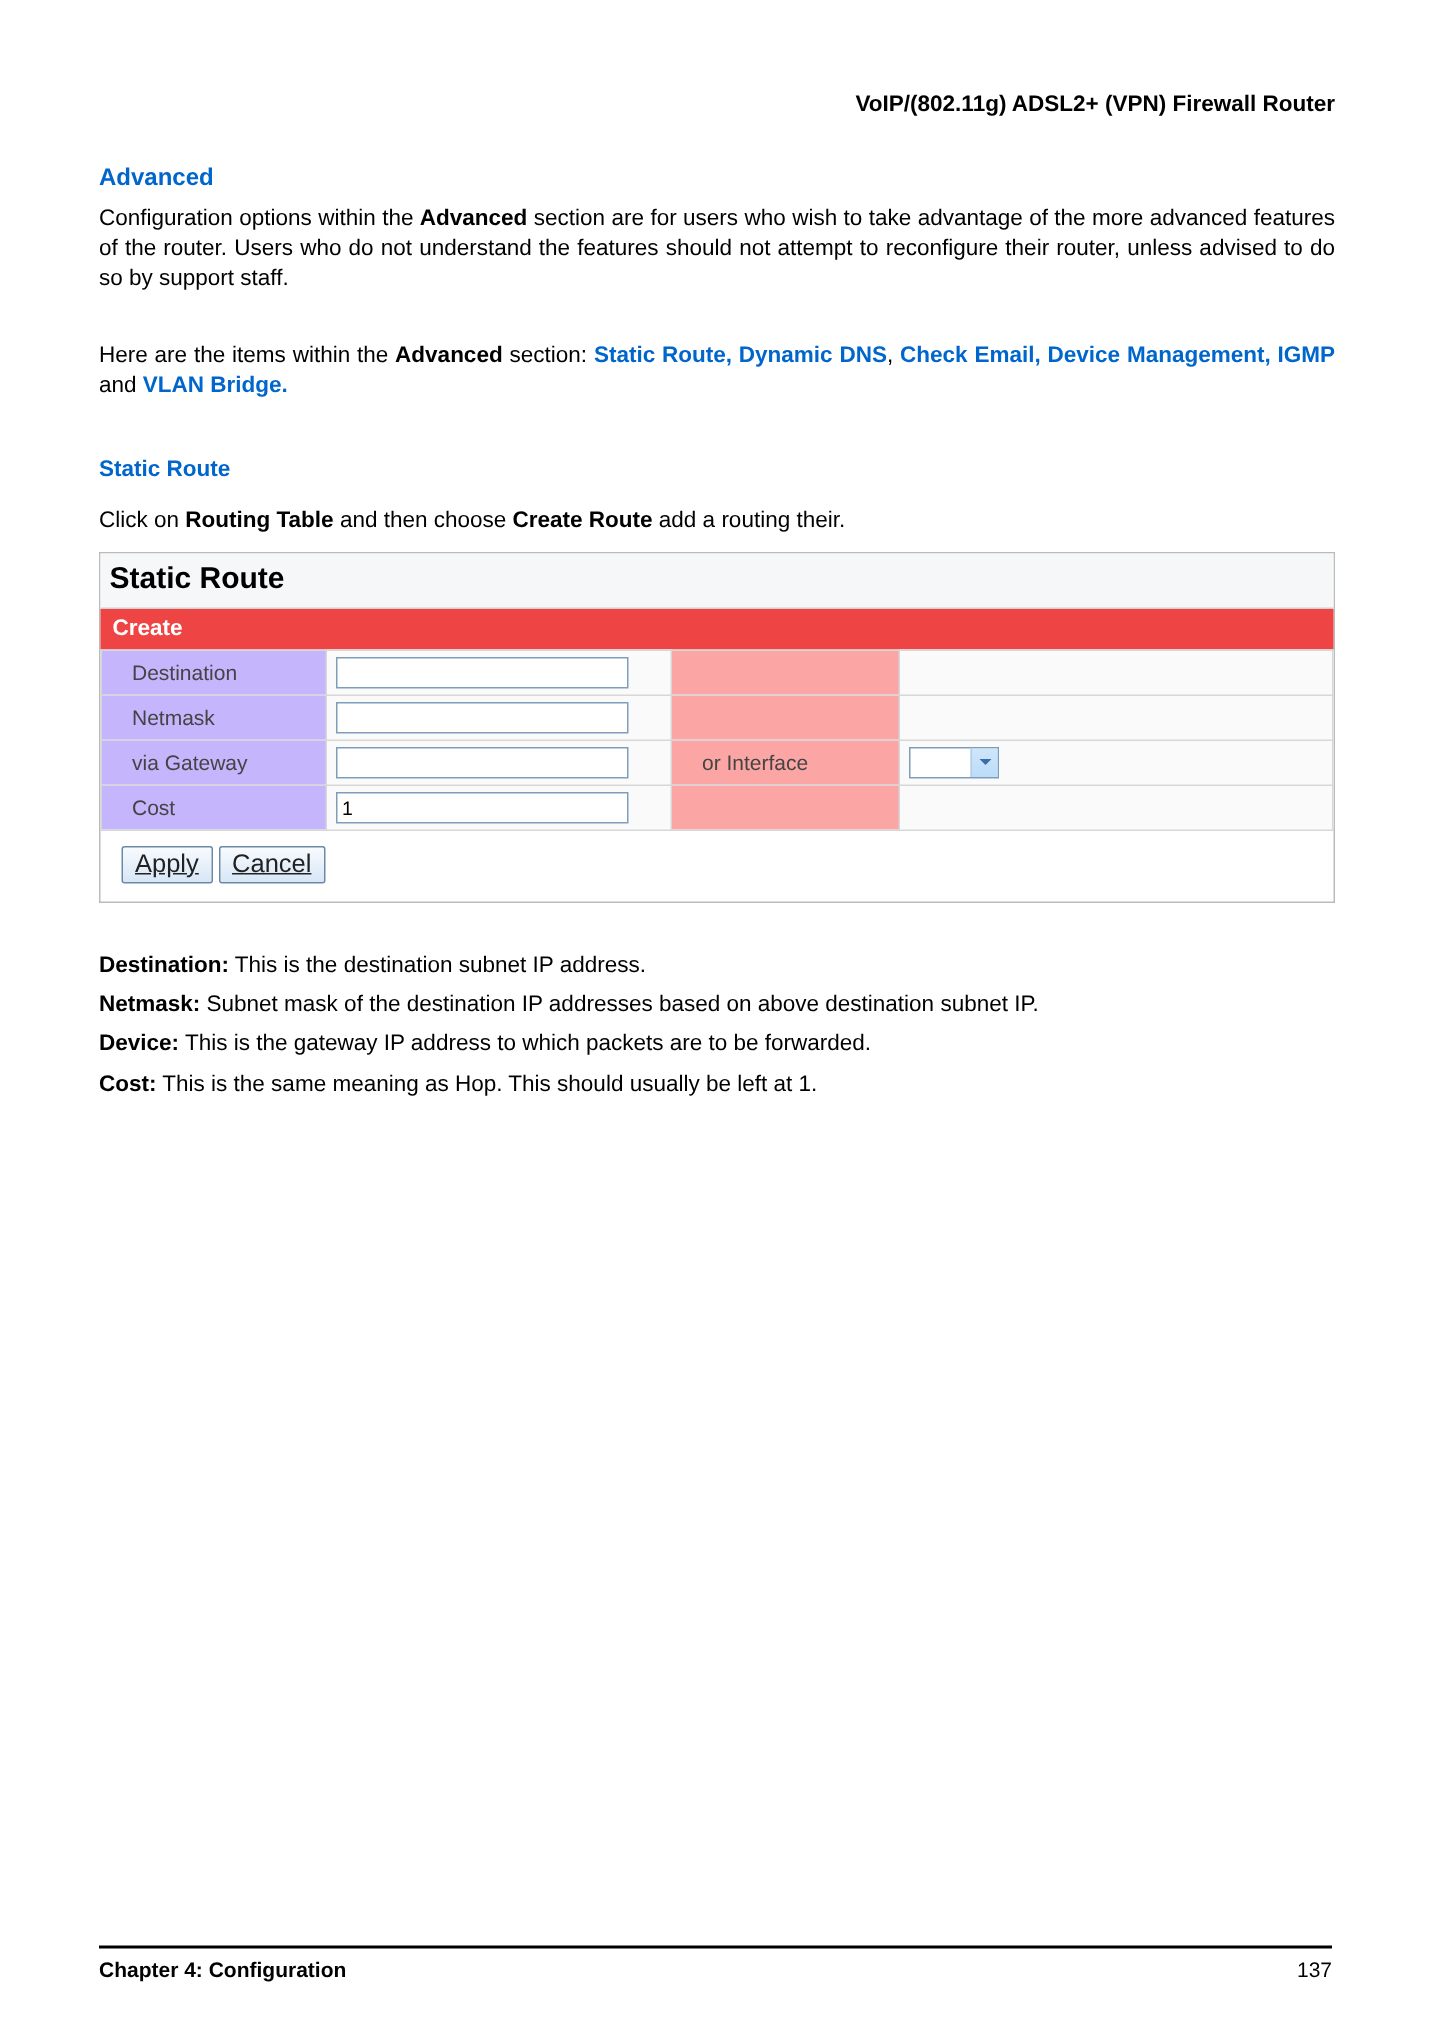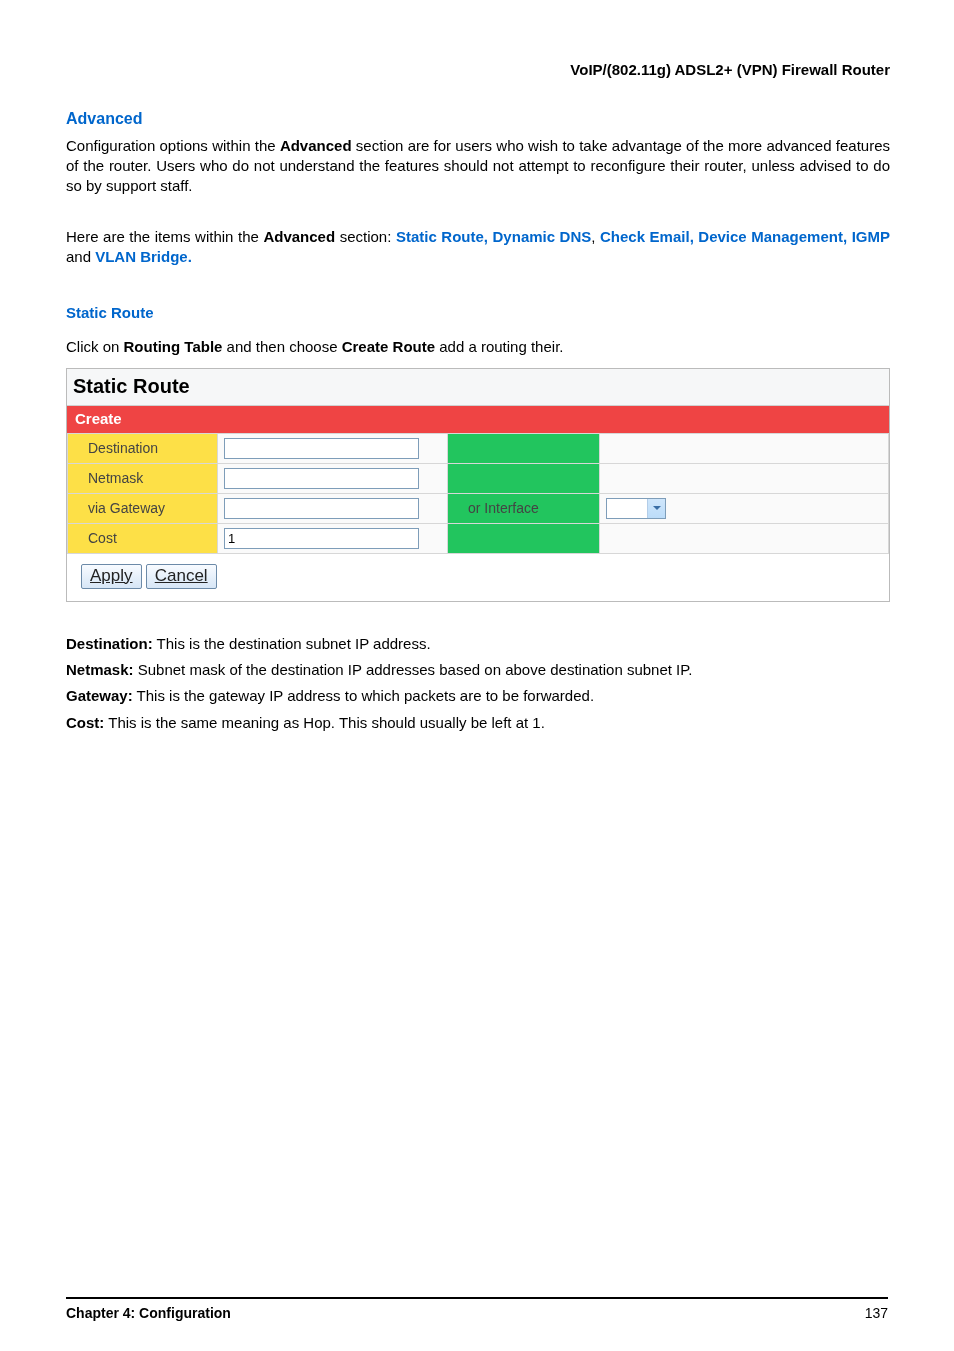--- a/index.html
+++ b/index.html
@@ -69,23 +69,23 @@
     width: 100%;
     border-collapse: collapse;
   }
   .form-table td {
     border: 1px solid #d7d7d7;
     padding: 4px 6px;
     font-size: 14px;
     color: #444;
     height: 30px;
   }
-  .lbl-col { background: #fde047; width: 150px; padding-left: 20px !important; margin-top: 12px; }
+  .lbl-col { background: #c4b5fd; width: 150px; padding-left: 20px !important; margin-top: 12px; }
   .inp-col { background: #fafafa; width: 230px; }
-  .inp-col2 { background: #22c55e; width: 152px; padding-left: 20px !important; }
+  .inp-col2 { background: #fca5a5; width: 152px; padding-left: 20px !important; }
   .inp-col3 { background: #fafafa; }
   .txtfield {
     border: 1px solid #7e9db9;
     height: 21px;
     width: 195px;
     padding: 1px 3px;
     font-size: 13px;
   }
   .select-wrap {
     display: inline-block;
@@ -208,21 +208,21 @@
     </tbody>
       </table>
     <div class="btn-row">
       <button class="btn">Apply</button>
       <button class="btn">Cancel</button>
     </div>
   </div>
 
   <p class="desc-line"><b>Destination:</b><span> This is the destination subnet IP address.</span></p>
   <p class="desc-line"><b>Netmask:</b><span> Subnet mask of the destination IP addresses based on above destination subnet IP.</span></p>
-  <p class="desc-line"><b>Gateway:</b><span> This is the gateway IP address to which packets are to be forwarded.</span></p>
+  <p class="desc-line"><b>Device:</b><span> This is the gateway IP address to which packets are to be forwarded.</span></p>
   <p class="desc-line"><b>Cost:</b><span> This is the same meaning as Hop. This should usually be left at 1.</span></p>
 </div>
 
 <div class="footer-rule"></div>
 <div class="footer-row">
   <span class="chap">Chapter 4: Configuration</span>
   <span>137</span>
 </div>
 
 </body></html>

